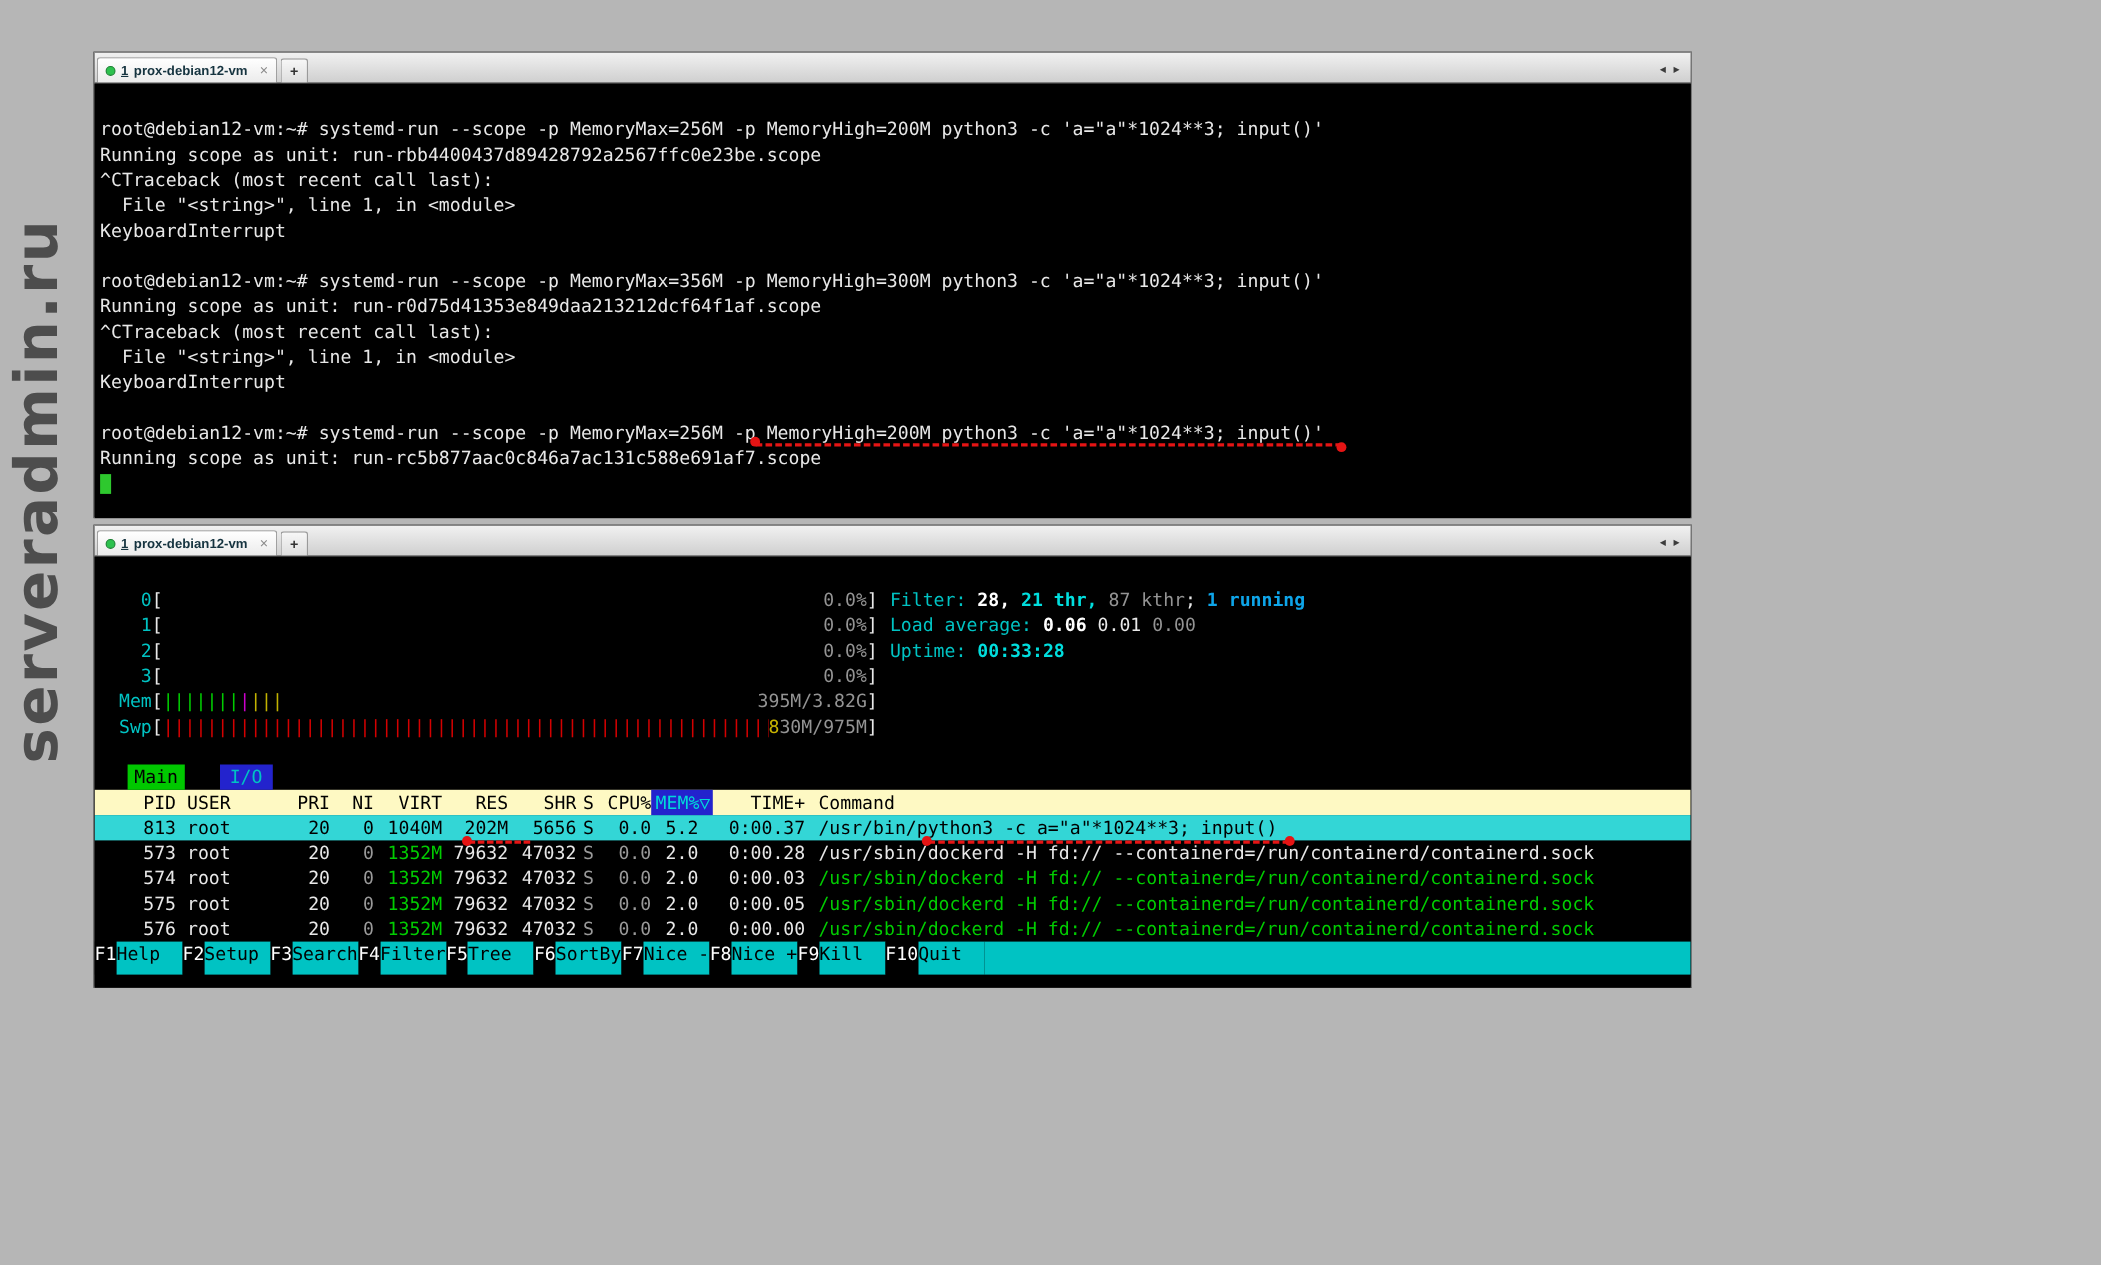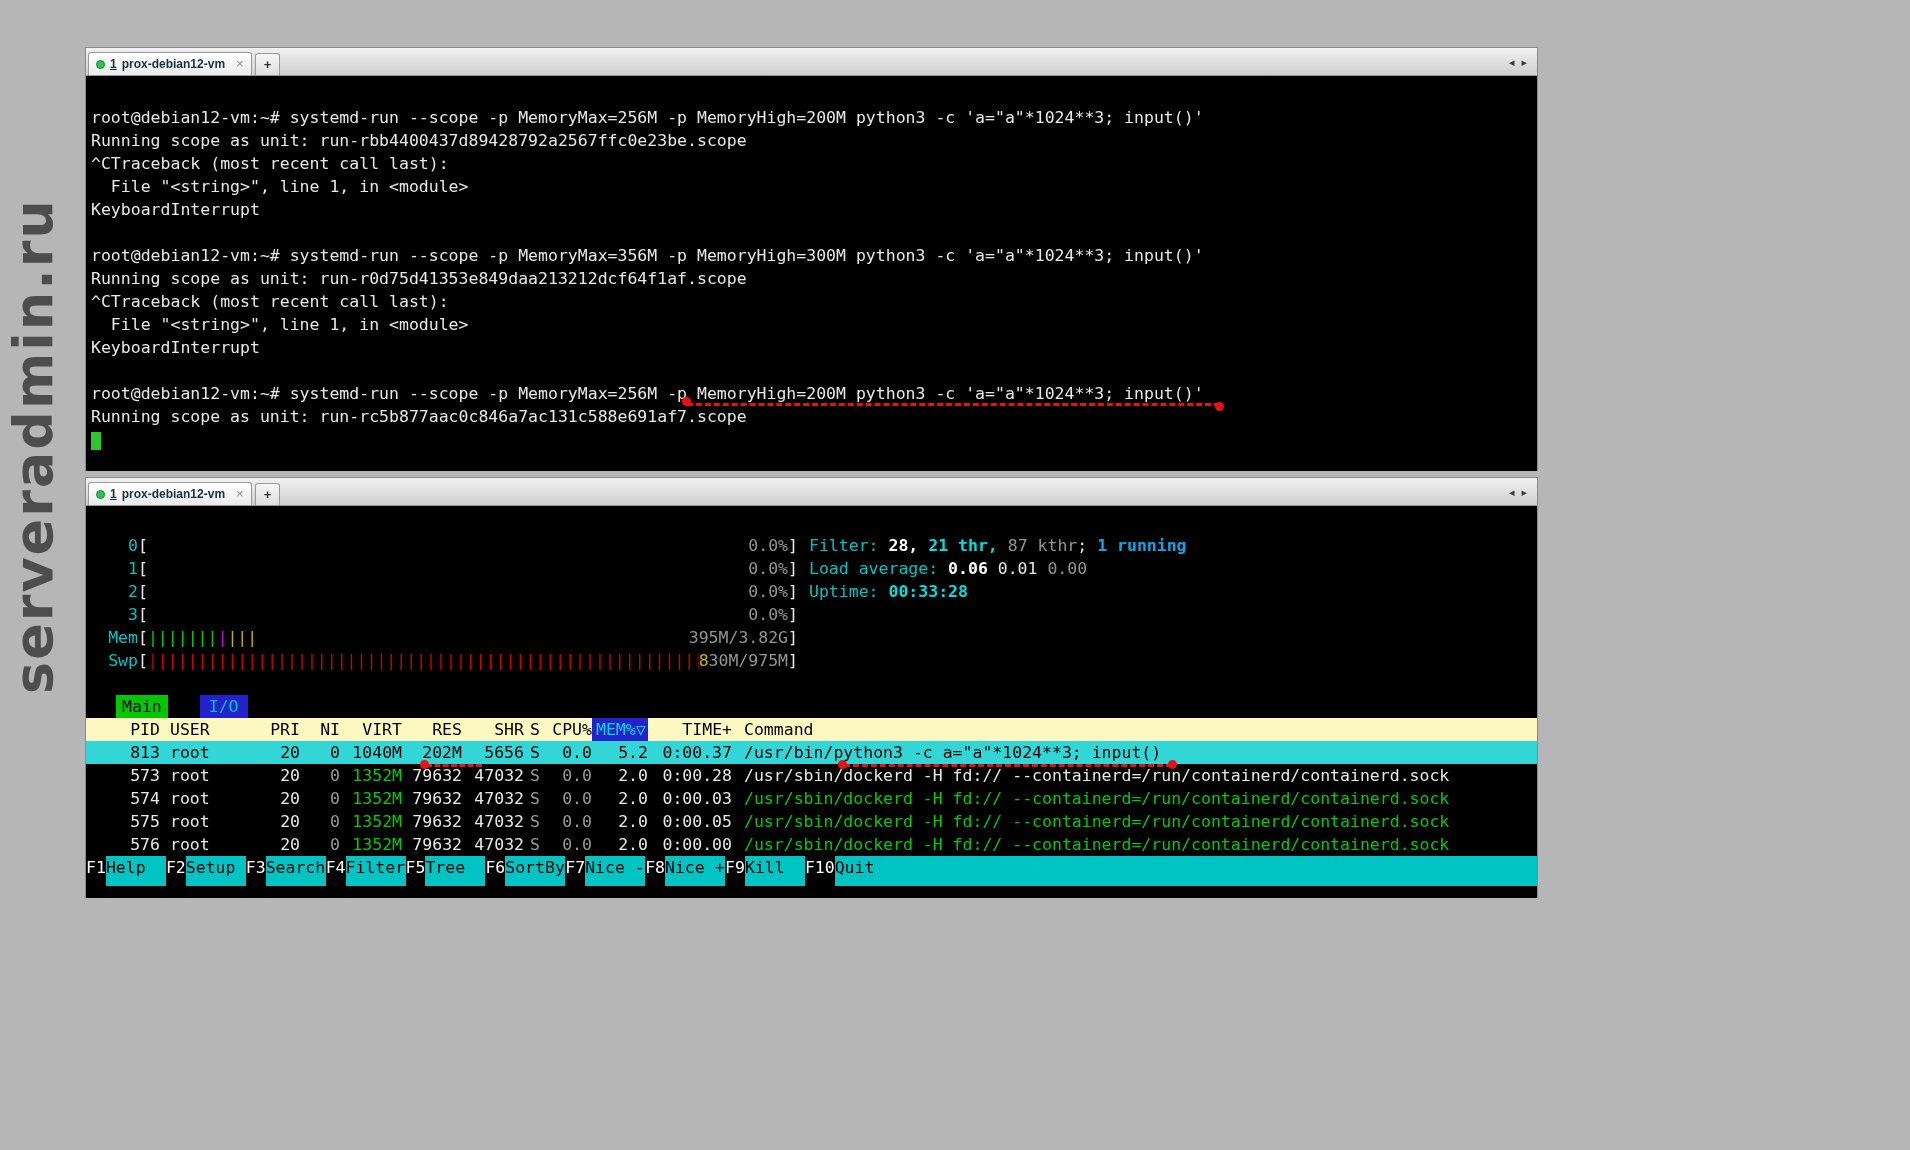--- a/index.html
+++ b/index.html
@@ -67,21 +67,21 @@
   .phead{background:#fef9c3;color:#000}
   .c-pid{width:52px;text-align:right}
   .c-user{width:100px;padding-left:10px}
   .c-pri{width:40px;text-align:right}
   .c-ni{width:40px;text-align:right}
   .c-virt{width:62px;text-align:right}
   .c-res{width:60px;text-align:right}
   .c-shr{width:62px;text-align:right}
   .c-s{width:22px;text-align:center}
   .c-cpu{width:46px;text-align:right}
-  .c-mem{width:56px;text-align:right}
+  .c-mem{width:56px;text-align:center}
   .c-time{width:84px;text-align:right}
   .c-cmd{flex:1 1 auto !important;padding-left:12px}
   .prow .c-ni,.prow .c-s,.prow .c-cpu{color:#9a9a9a}
   .prow .c-virt{color:#00cc00}
   .prow.thr .c-cmd{color:#00cc00}
   .prow.sel{background:#33d6d6}
   .prow.sel span{color:#000 !important}
   .phead .c-pid,.phead .c-user,.phead .c-pri,.phead .c-ni,.phead .c-virt,.phead .c-res,
   .phead .c-shr,.phead .c-s,.phead .c-cpu,.phead .c-time,.phead .c-cmd{color:#000}
   .phead .c-mem{background:#2323cd;color:#00d9d9;text-align:left;padding-left:4px}

